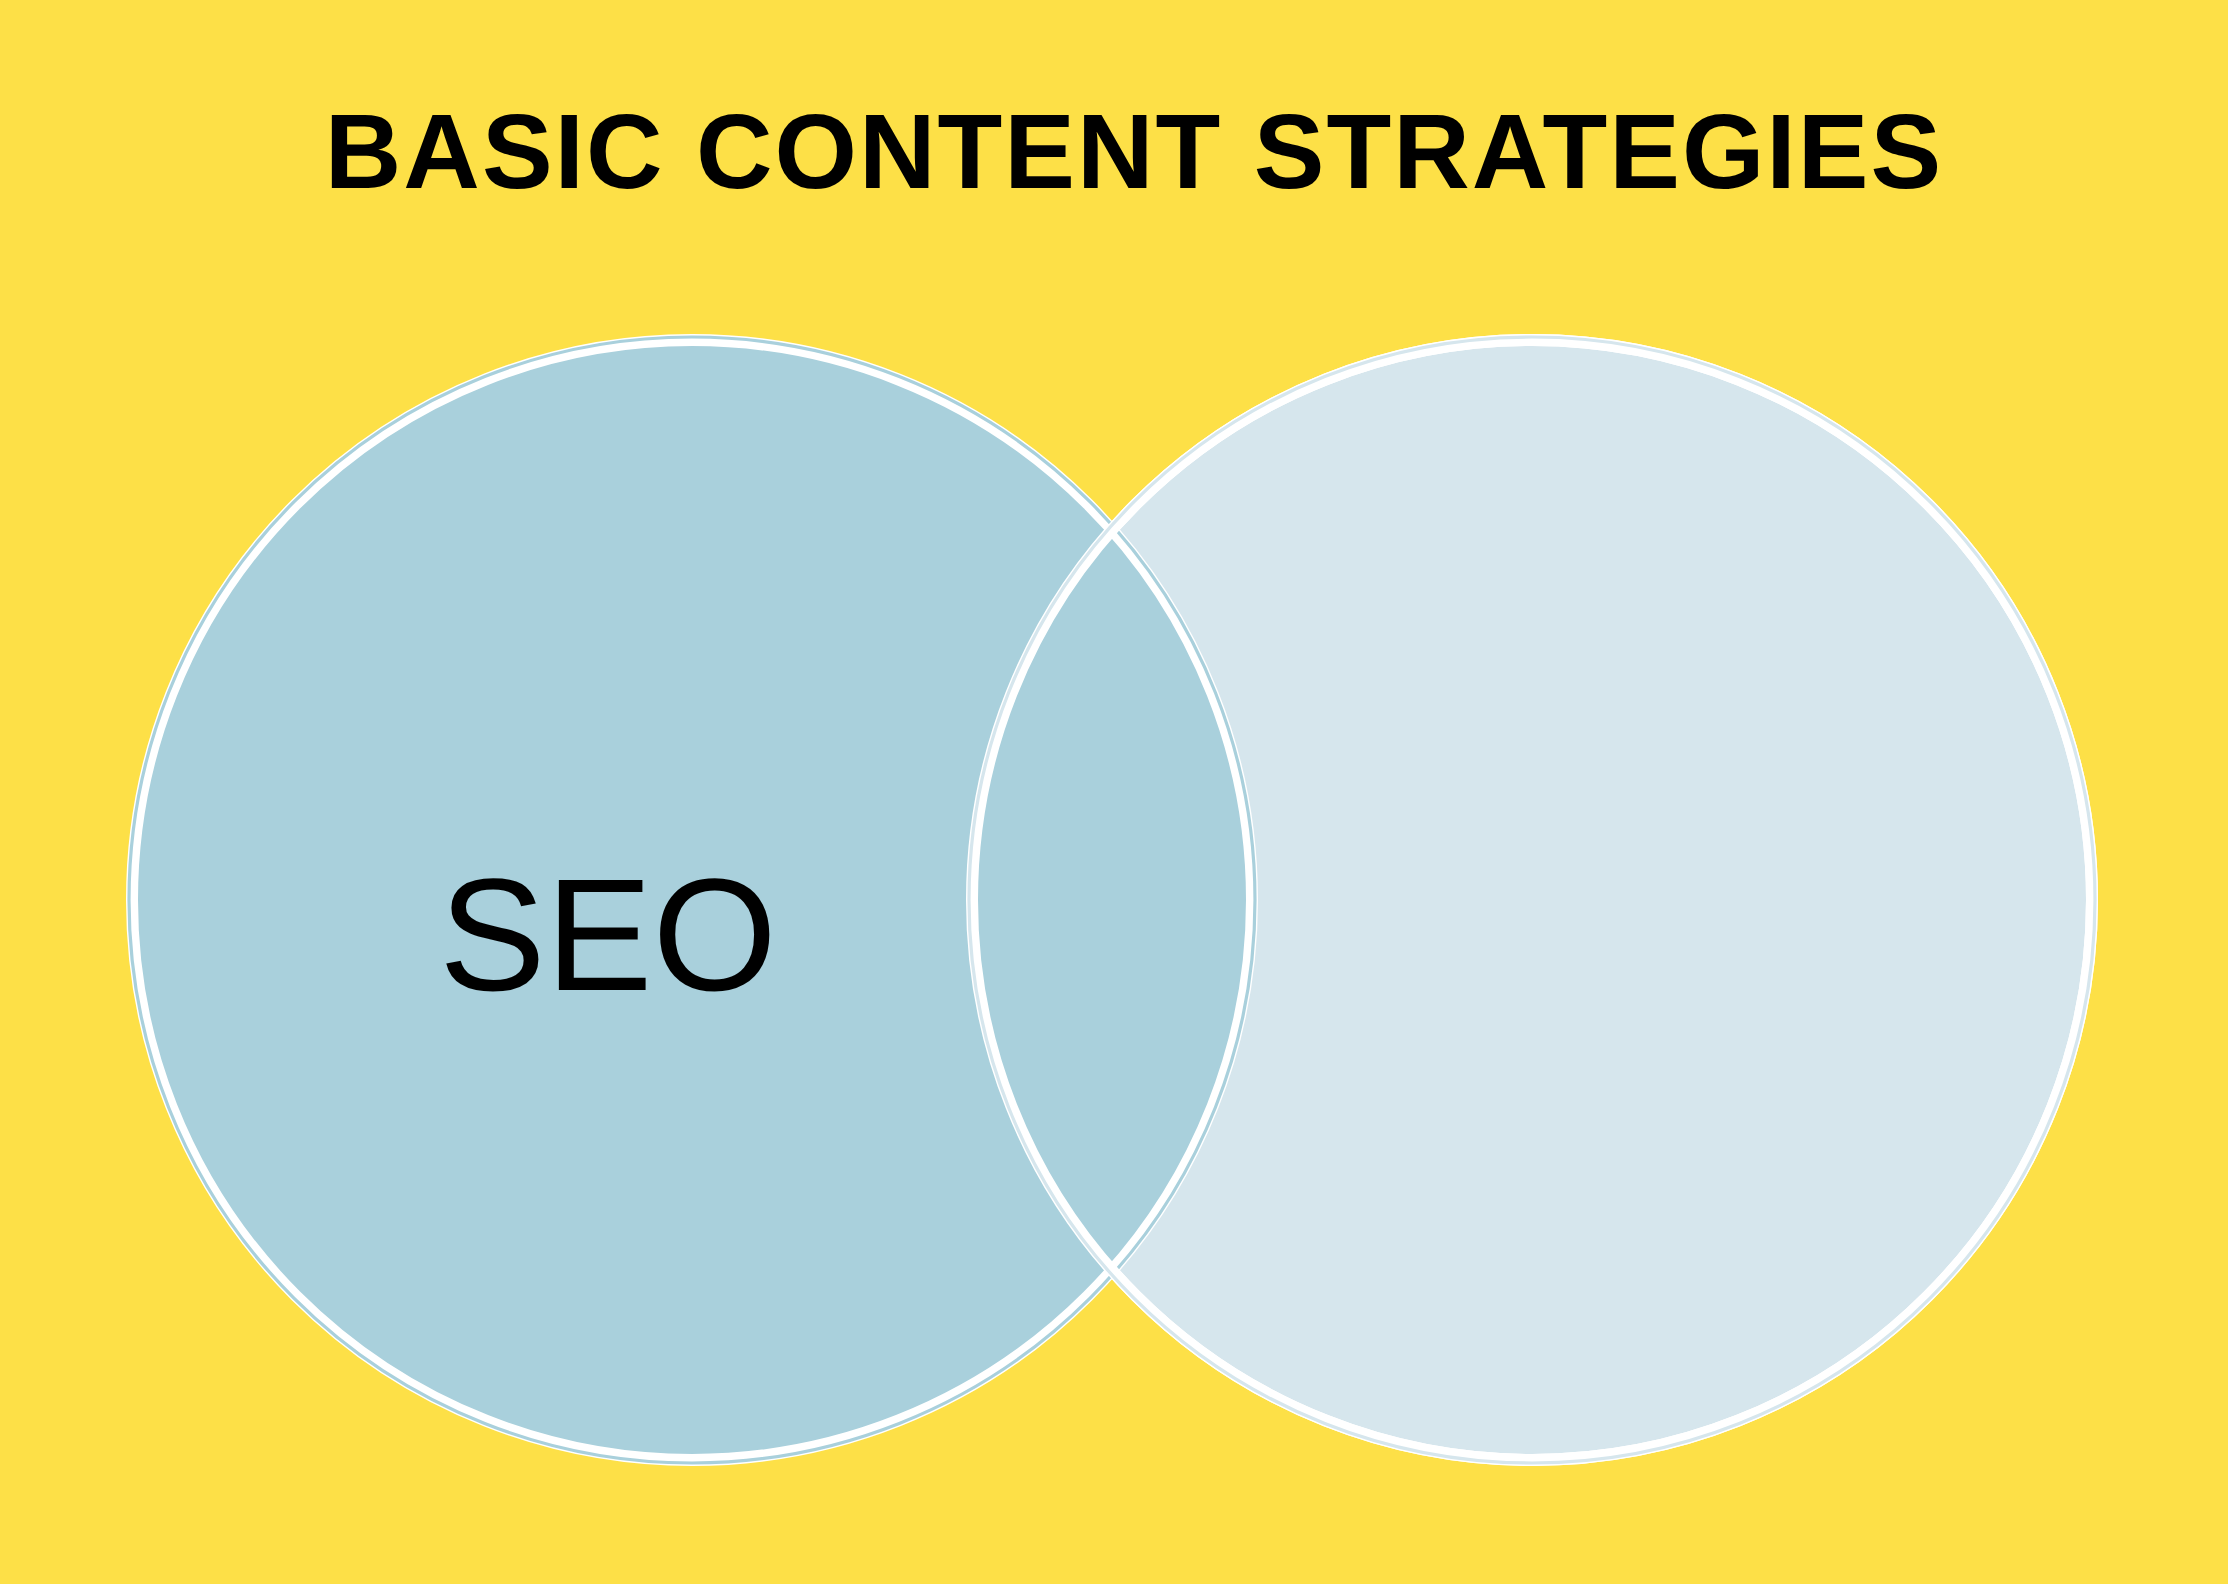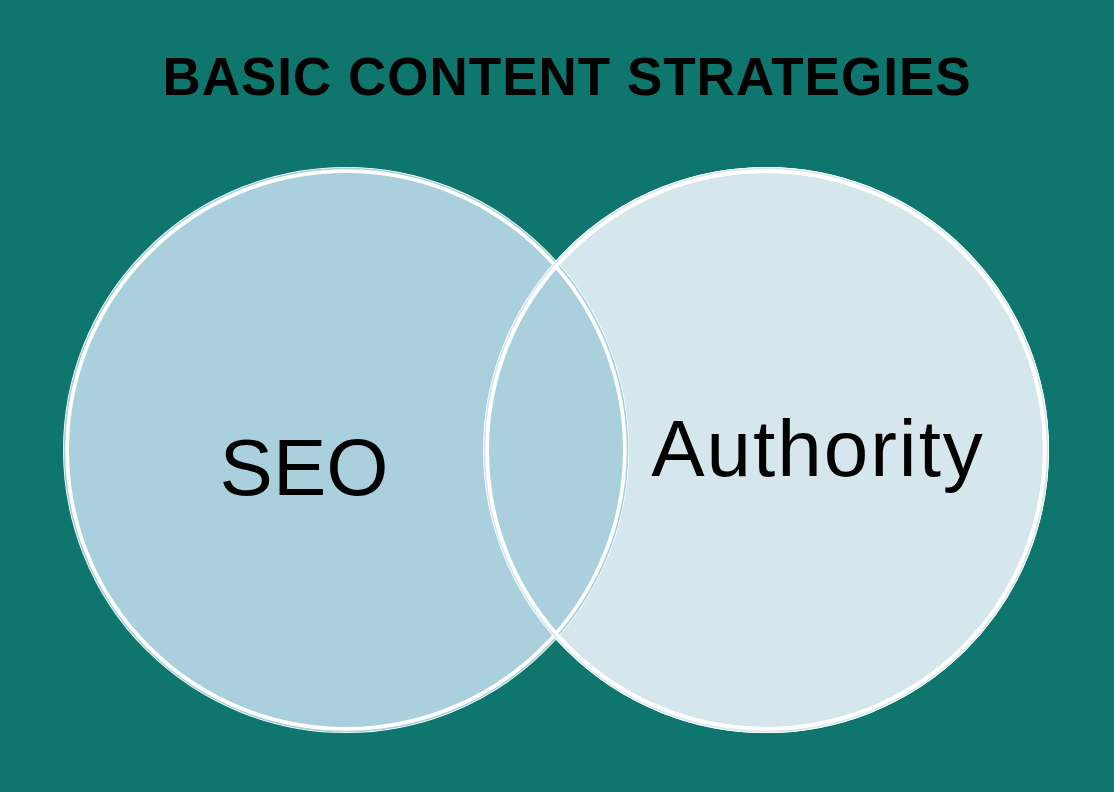--- a/index.html
+++ b/index.html
@@ -7,21 +7,21 @@
     padding: 0;
     width: 1114px;
     height: 792px;
     overflow: hidden;
     font-family: "Liberation Sans", sans-serif;
   }
   .slide {
     position: relative;
     width: 1114px;
     height: 792px;
-    background: #0f766e;
+    background: #fde047;
   }
   .slide-title {
     position: absolute;
     top: 50px;
     left: 20px;
     right: 0;
     margin: 0;
     text-align: center;
     font-size: 53px;
     line-height: 1;
@@ -75,15 +75,14 @@
 
     <circle class="fill-circle" cx="346" cy="450" r="280" stroke-width="6" fill="#a9d0dc" stroke="#ffffff"></circle>
     <circle class="ring" cx="346" cy="450" r="281.5" stroke-width="1.6" stroke="#a9d0dc"></circle>
 
     <circle class="edge-overlay" cx="766" cy="450" r="280" stroke-width="6" stroke="#ffffff"></circle>
     <circle class="ring" cx="766" cy="450" r="281.5" stroke-width="1.6" stroke="#d6e6ed"></circle>
   </svg>
 
   <div class="label label-seo">SEO</div>
 
-  <div class="label label-authority">Authority</div>
 
 </div>
 
 </body></html>

